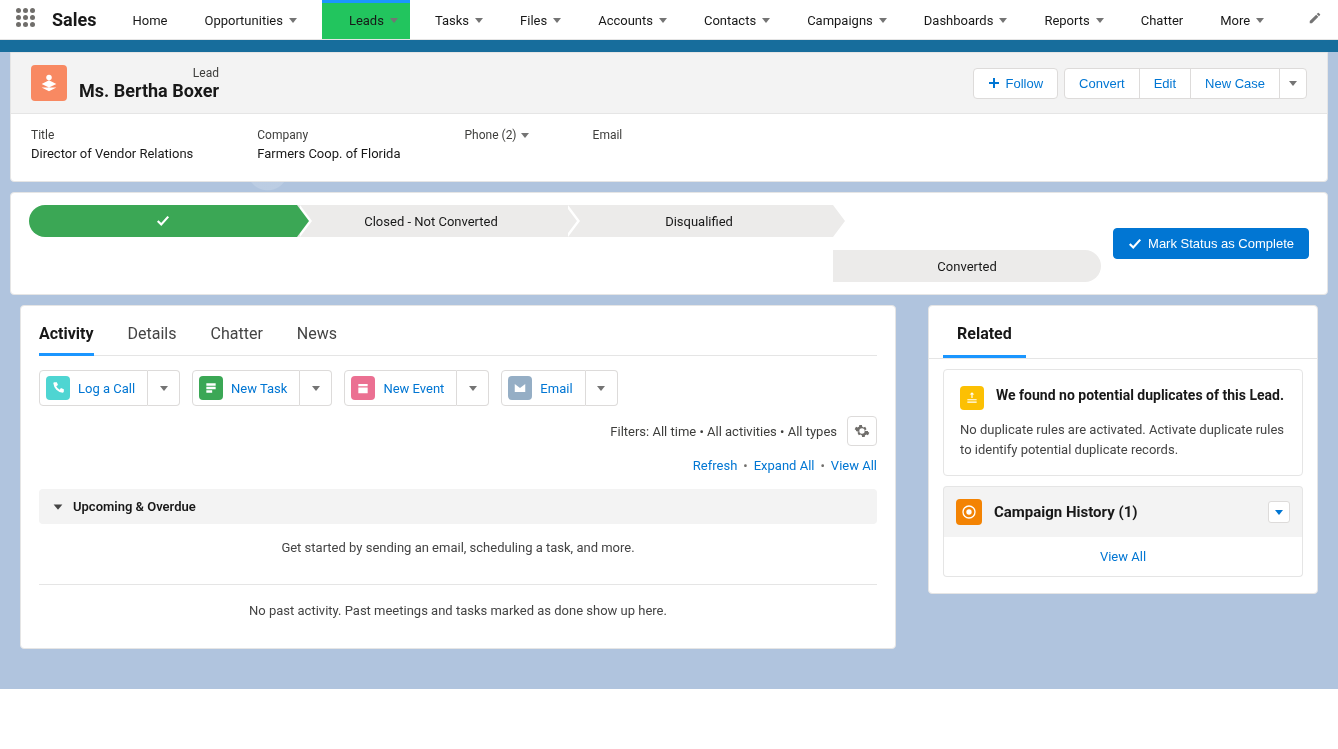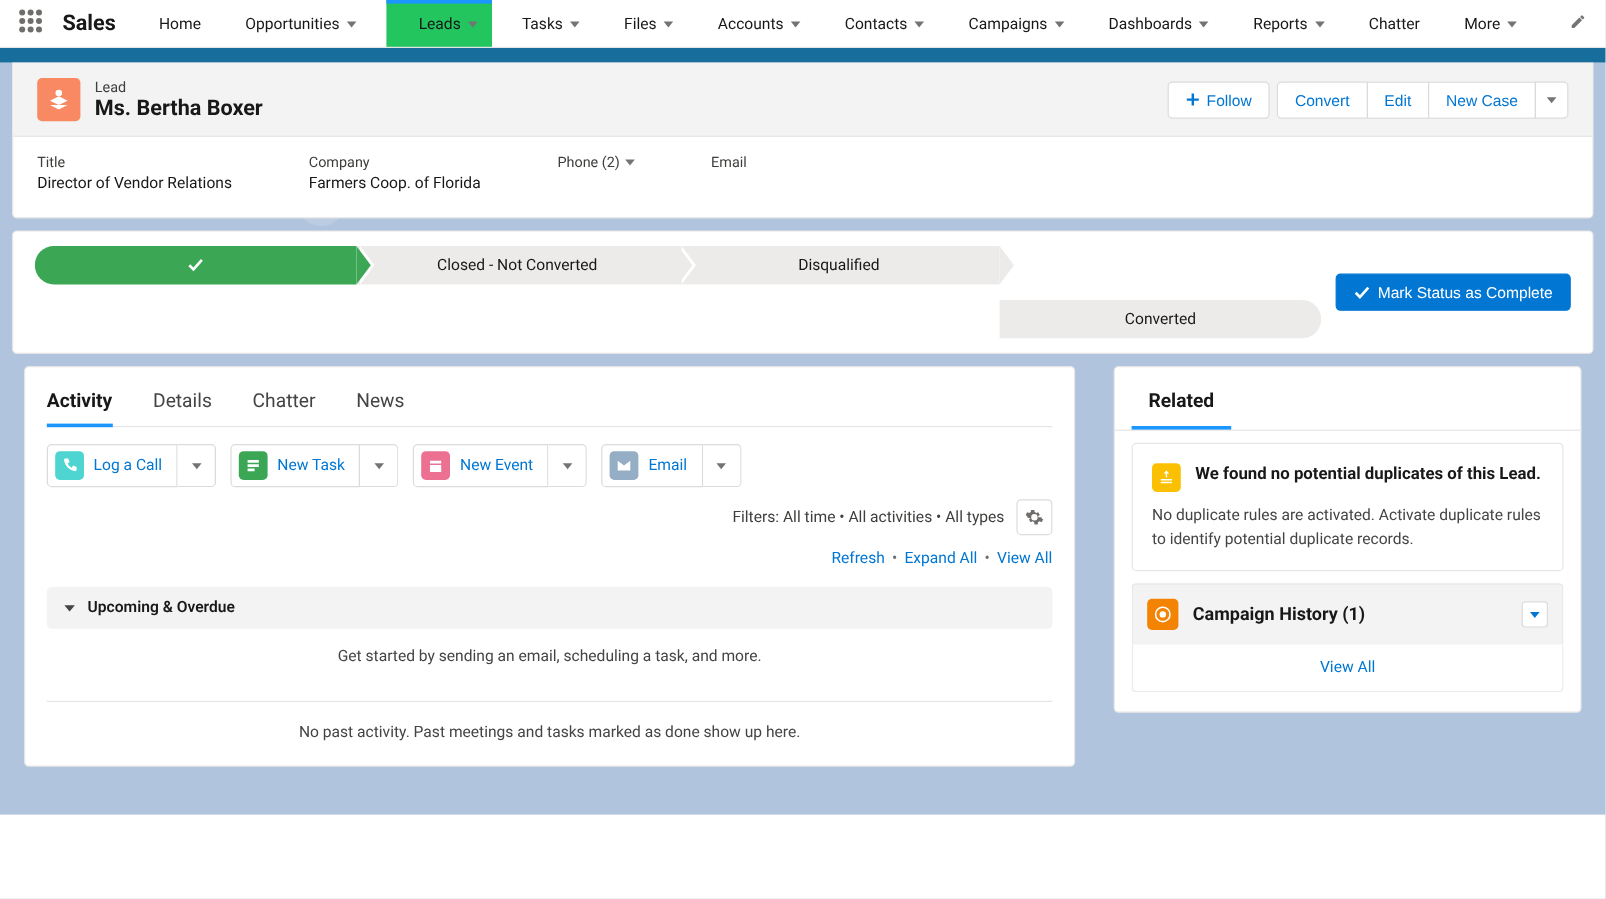--- a/index.html
+++ b/index.html
@@ -68,21 +68,21 @@
   .header-card { margin-top:0; border-top-left-radius:0; border-top-right-radius:0; }
   .header-top {
     display:flex; align-items:center; padding:12px 20px;
     background:#f3f3f3; border-bottom:1px solid #e5e5e5;
   }
   .lead-icon {
     width:36px; height:36px; border-radius:4px; background:#f88962;
     display:flex; align-items:center; justify-content:center; margin-right:12px;
   }
   .lead-icon svg { width:22px; height:22px; fill:#fff; }
-  .obj-label { font-size:12px; color:#3e3e3c; }
+  .obj-label { font-size:12px; color:#3e3e3c;text-align:right; }
   .obj-name { font-size:18px; font-weight:700; }
   .header-actions { margin-left:auto; display:flex; gap:6px; }
   .btn {
     border:1px solid #dddbda; background:#fff; color:#0176d3;
     padding: 7px 14px; border-radius:4px; font-size:13px; cursor:pointer;
     display:inline-flex; align-items:center; gap:6px;
   }
   .btn-group { display:flex; }
   .btn-group .btn { border-radius:0; margin-left:-1px;}
   .btn-group .btn:first-child { border-top-left-radius:4px; border-bottom-left-radius:4px; margin-left:0;}
@@ -138,21 +138,21 @@
   .mark-complete-btn {
     background:#0176d3; color:#fff; border:1px solid #0176d3;
     display:flex; align-items:center; gap:6px;
   }
 
   
   .main-row { display:flex; gap:12px; margin:10px 10px 0 10px; align-items:flex-start; }
 
   
   .left-col { flex:1; }
-  .activity-card { padding: 0 18px 20px 18px; }
+  .activity-card { padding: 0 18px 30px 18px; }
   .tabs { display:flex; gap:34px; border-bottom:1px solid #e5e5e5; }
   .tab {
     padding:18px 0 12px 0; font-size:16px; font-weight:700; color:#444;
     cursor:pointer; position:relative;
   }
   .tab.active { color:#181818; }
   .tab.active::after {
     content:""; position:absolute; left:0; right:0; bottom:-1px; height:3px; background:#1b96ff;
   }
   .tab.inactive { font-weight:400; }

